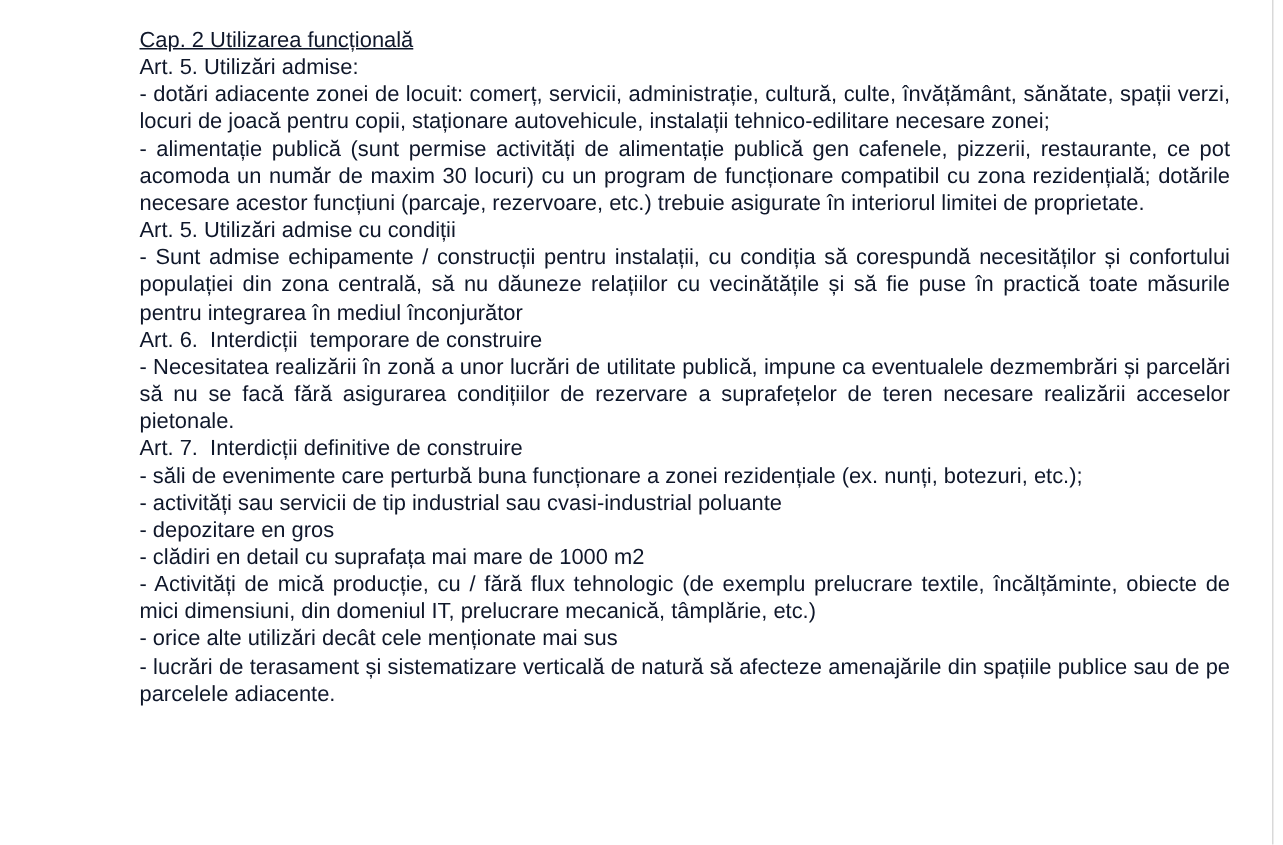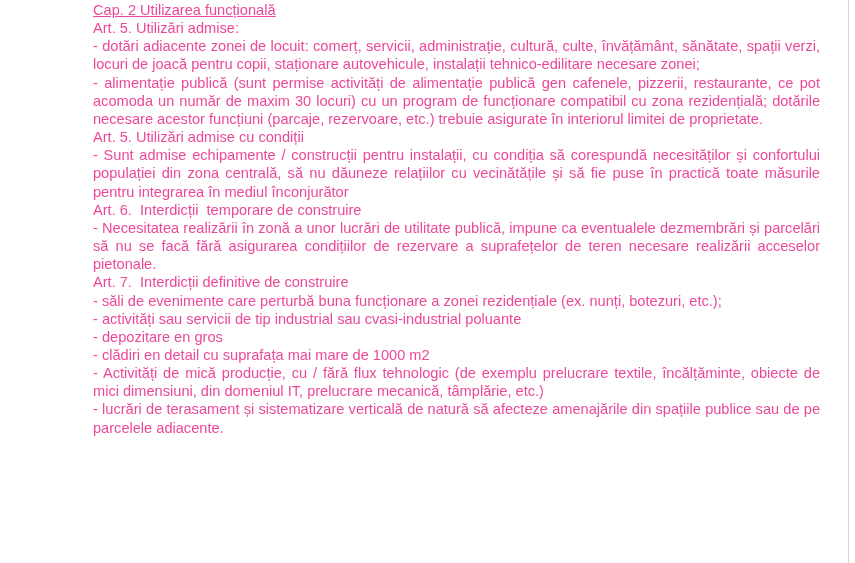--- a/index.html
+++ b/index.html
@@ -10,23 +10,23 @@
     width: 855px;
     height: 563px;
     background: #ffffff;
     overflow: hidden;
     position: relative;
     font-family: "Liberation Sans", sans-serif;
   }
   .doc {
     position: absolute;
     left: 93px;
-    top: 1px;
+    top: 18px;
     width: 727px;
-    color: #ec4899;
+    color: #0f172a;
     font-size: 14.6px;
     line-height: 18.15px;
     -webkit-font-smoothing: antialiased;
   }
   .doc p {
     margin: 0;
     text-align: justify;
   }
   .chapter-heading span {
     text-decoration: underline;
@@ -67,17 +67,18 @@
 
   <p>- Necesitatea realizării în zonă a unor lucrări de utilitate publică, impune ca eventualele dezmembrări și parcelări să nu se facă fără asigurarea condițiilor de rezervare a suprafețelor de teren necesare realizării acceselor pietonale.</p>
 
   <p class="article-line"><span>Art. 7.  </span><span class="article-title">Interdicții definitive de construire</span></p>
 
   <p>- săli de evenimente care perturbă buna funcționare a zonei rezidențiale (ex. nunți, botezuri, etc.);</p>
   <p>- activități sau servicii de tip industrial sau cvasi-industrial poluante</p>
   <p>- depozitare en gros</p>
   <p>- clădiri en detail cu suprafața mai mare de 1000 m2</p>
   <p>- Activități de mică producție, cu / fără flux tehnologic (de exemplu prelucrare textile, încălțăminte, obiecte de mici dimensiuni, din domeniul IT, prelucrare mecanică, tâmplărie, etc.)</p>
+  <p>- orice alte utilizări decât cele menționate mai sus</p>
   <p>- lucrări de terasament și sistematizare verticală de natură să afecteze amenajările din spațiile publice sau de pe parcelele adiacente.</p>
 
 </div>
 
 <div class="page-right-border"></div>
 
 </body></html>

